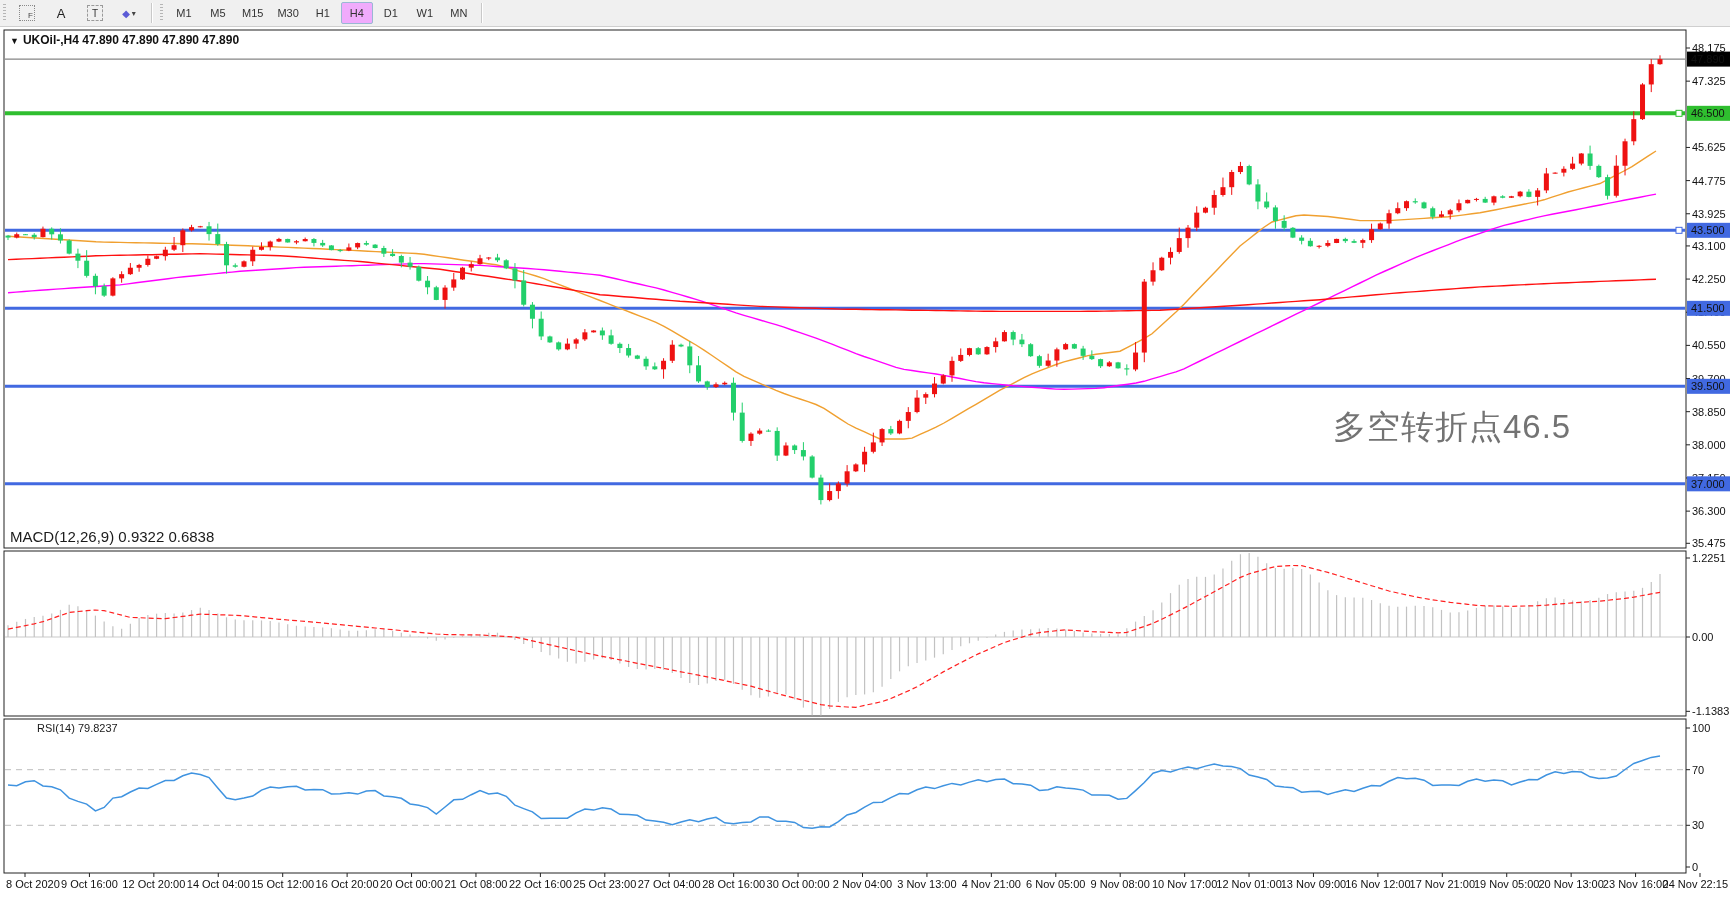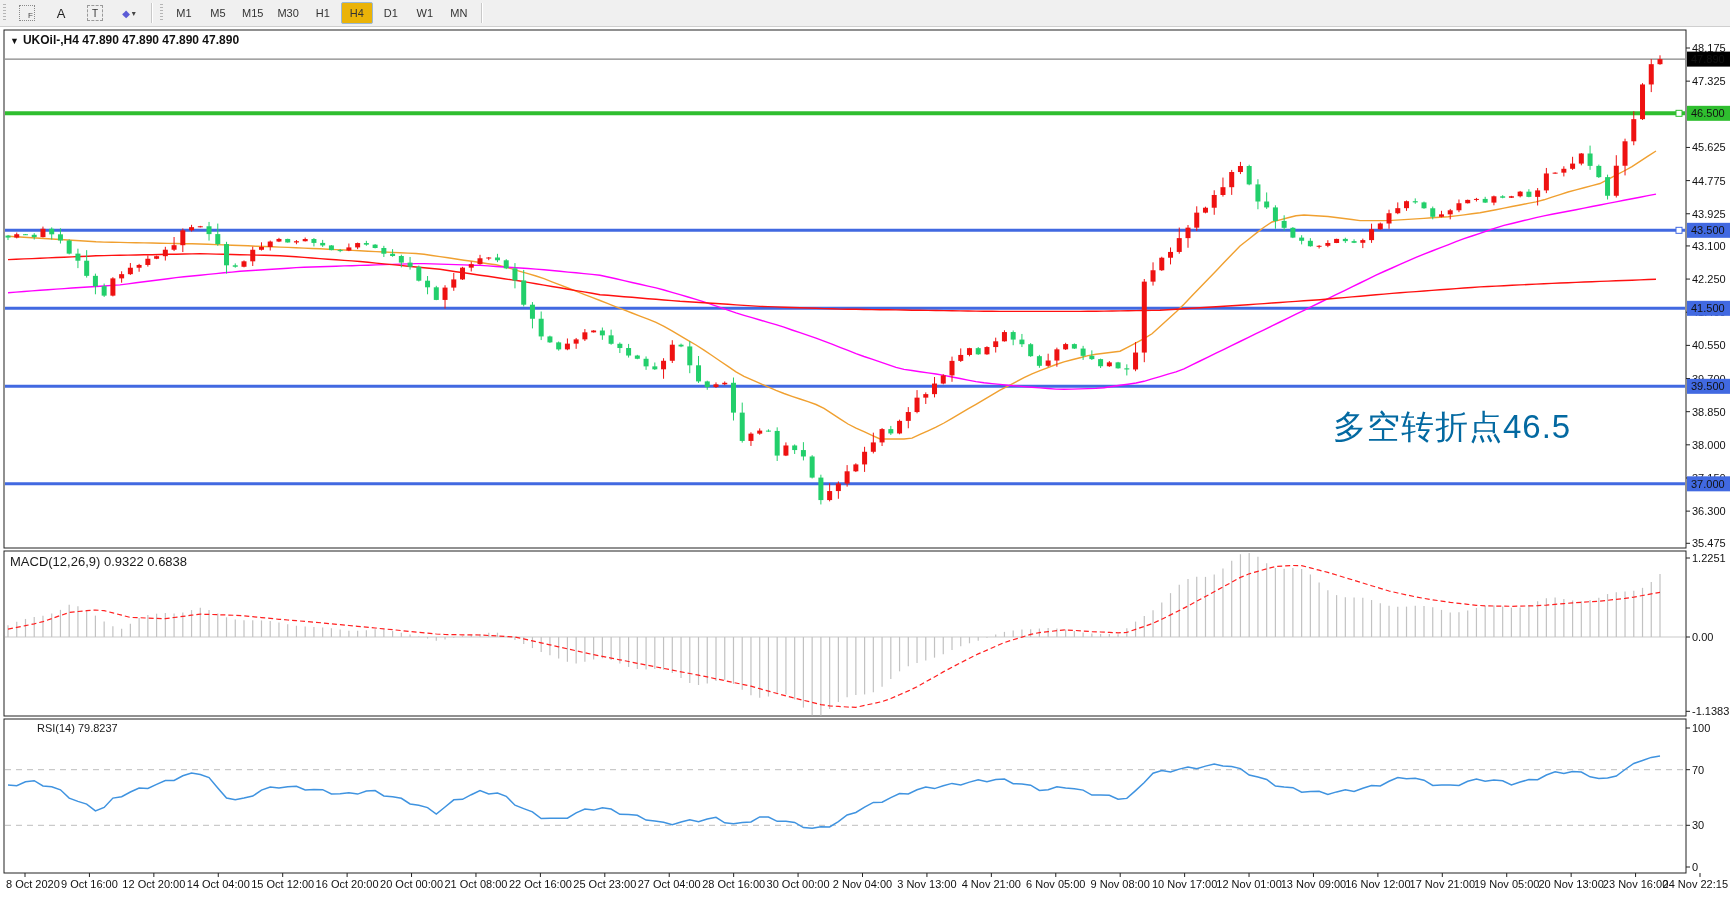--- a/index.html
+++ b/index.html
@@ -6,36 +6,36 @@
   body{width:1730px;height:897px;position:relative;background:#fff;
        font-family:"Liberation Sans",sans-serif;overflow:hidden;}
   
   .toolbar{position:absolute;top:0;left:0;width:1730px;height:27px;background:#F0F0F0;
            border-bottom:1px solid #CFCFCF;display:flex;align-items:center;box-sizing:border-box;}
   .grip{width:3px;height:18px;margin:0 4px 0 3px;
         background-image:repeating-linear-gradient(#b5b5b5 0 1px,transparent 1px 3px);}
   .tbtn{height:20px;min-width:20px;display:flex;align-items:center;justify-content:center;
         font-size:11px;color:#333;padding:0 5px;margin:0 1px;border:1px solid transparent;
         border-radius:2px;cursor:default;user-select:none;}
-  .tbtn.active{background:#eab308;border:1px solid #9AB8D4;}
+  .tbtn.active{background:#f0abfc;border:1px solid #9AB8D4;}
   .sep{width:1px;height:20px;background:#C9C9C9;margin:0 5px;box-shadow:1px 0 0 #fff;}
   .icon-frame{border:1px dotted #8a8a8a;font-size:8px;color:#444;width:16px;height:16px;
               display:flex;align-items:flex-end;justify-content:flex-end;padding:0 1px;box-sizing:border-box;}
   .icon-dashed{border:1px dashed #9a9a9a;font-size:10px;color:#333;width:16px;height:16px;
                display:flex;align-items:center;justify-content:center;box-sizing:border-box;}
   .glyph-a{font-size:13px;color:#222;}
   .glyph-shape{font-size:10px;color:#5b5bd6;}
   .caret{font-size:8px;color:#444;margin-left:2px;}
   
   .overlay{position:absolute;z-index:5;white-space:nowrap;}
   #chart-title{left:10px;top:33px;font-size:12px;color:#111;font-weight:bold;}
   #chart-title .tri{font-size:9px;margin-right:4px;color:#111;}
-  #macd-label{left:10px;top:554px;font-size:13px;color:#1a1a1a;}
+  #macd-label{left:10px;top:528px;font-size:15px;color:#1a1a1a;}
   #rsi-label{left:10px;top:722px;font-size:11px;color:#1a1a1a;padding-left:27px;}
-  #annotation{left:1333px;top:405px;font-size:33px;letter-spacing:1px;color:#0369a1;}
+  #annotation{left:1333px;top:405px;font-size:33px;letter-spacing:1px;color:#737373;}
   svg{position:absolute;top:0;left:0;z-index:1;}
   svg text{font-family:"Liberation Sans",sans-serif;font-size:11px;fill:#111;}
 </style>
 </head>
 <body>
 
 <div class="toolbar" id="toolbar">
     <div class="grip"></div>
     <div class="tbtn">
       <span class="icon-frame">F</span>

